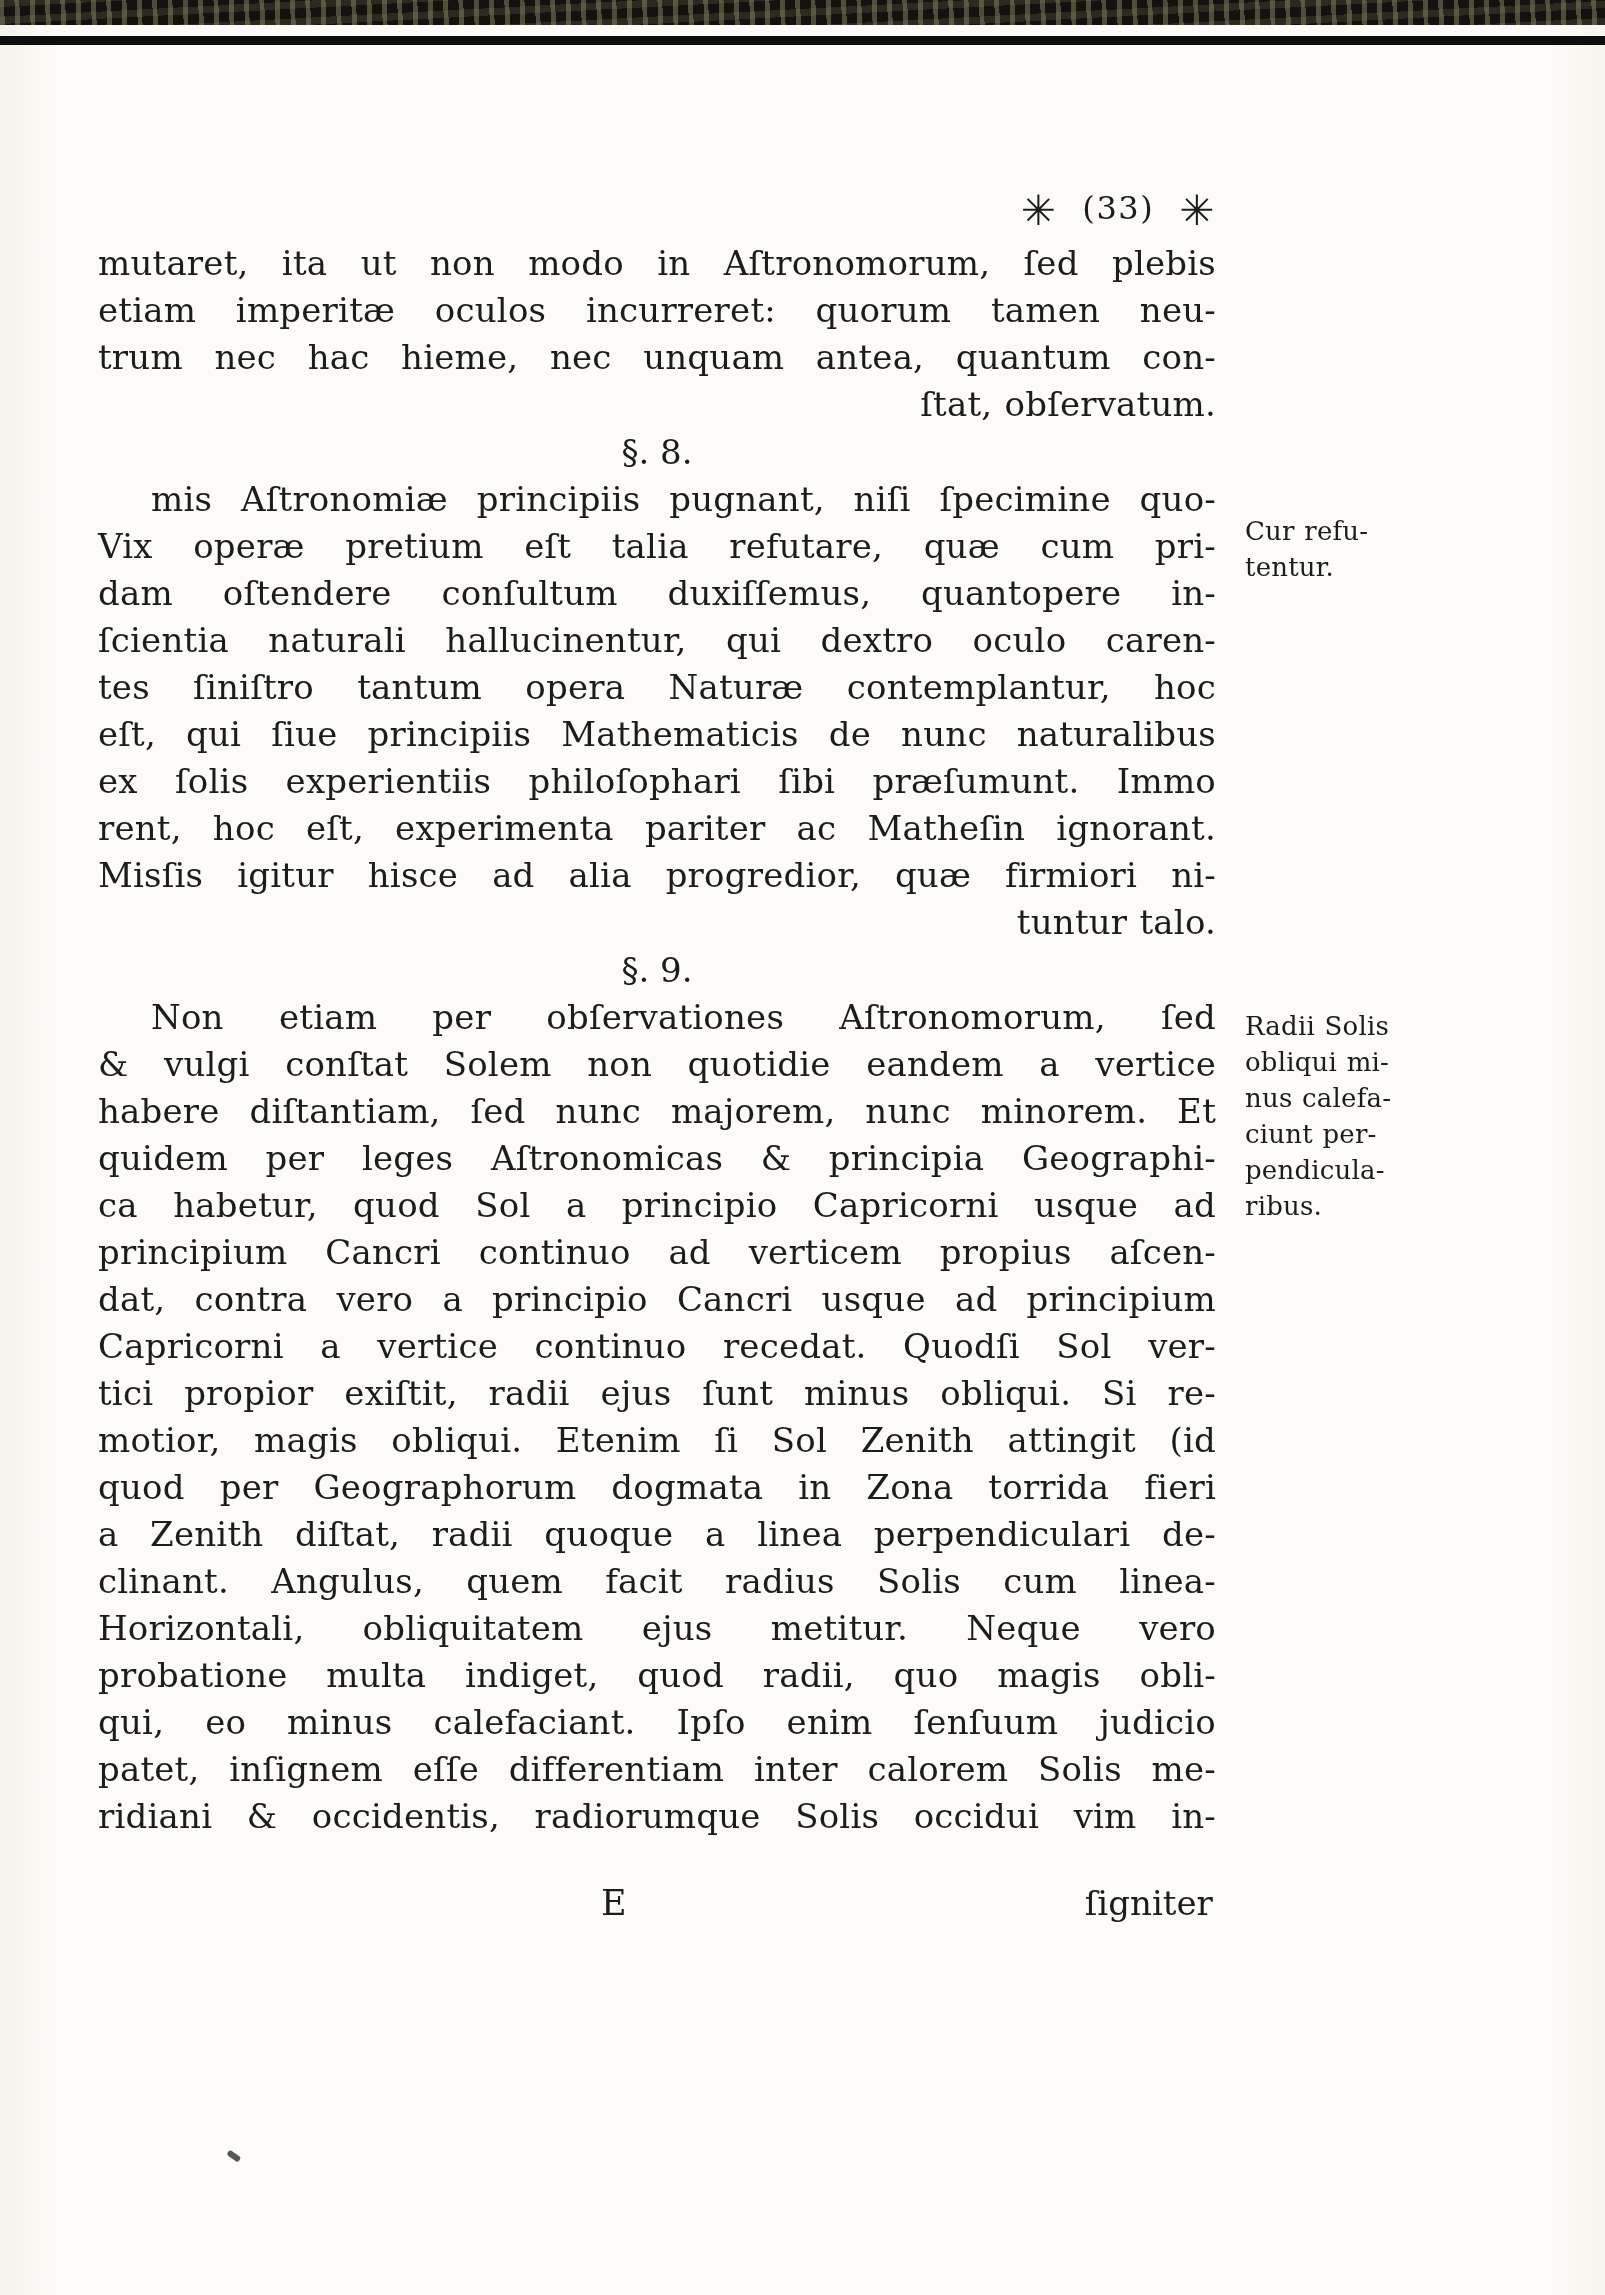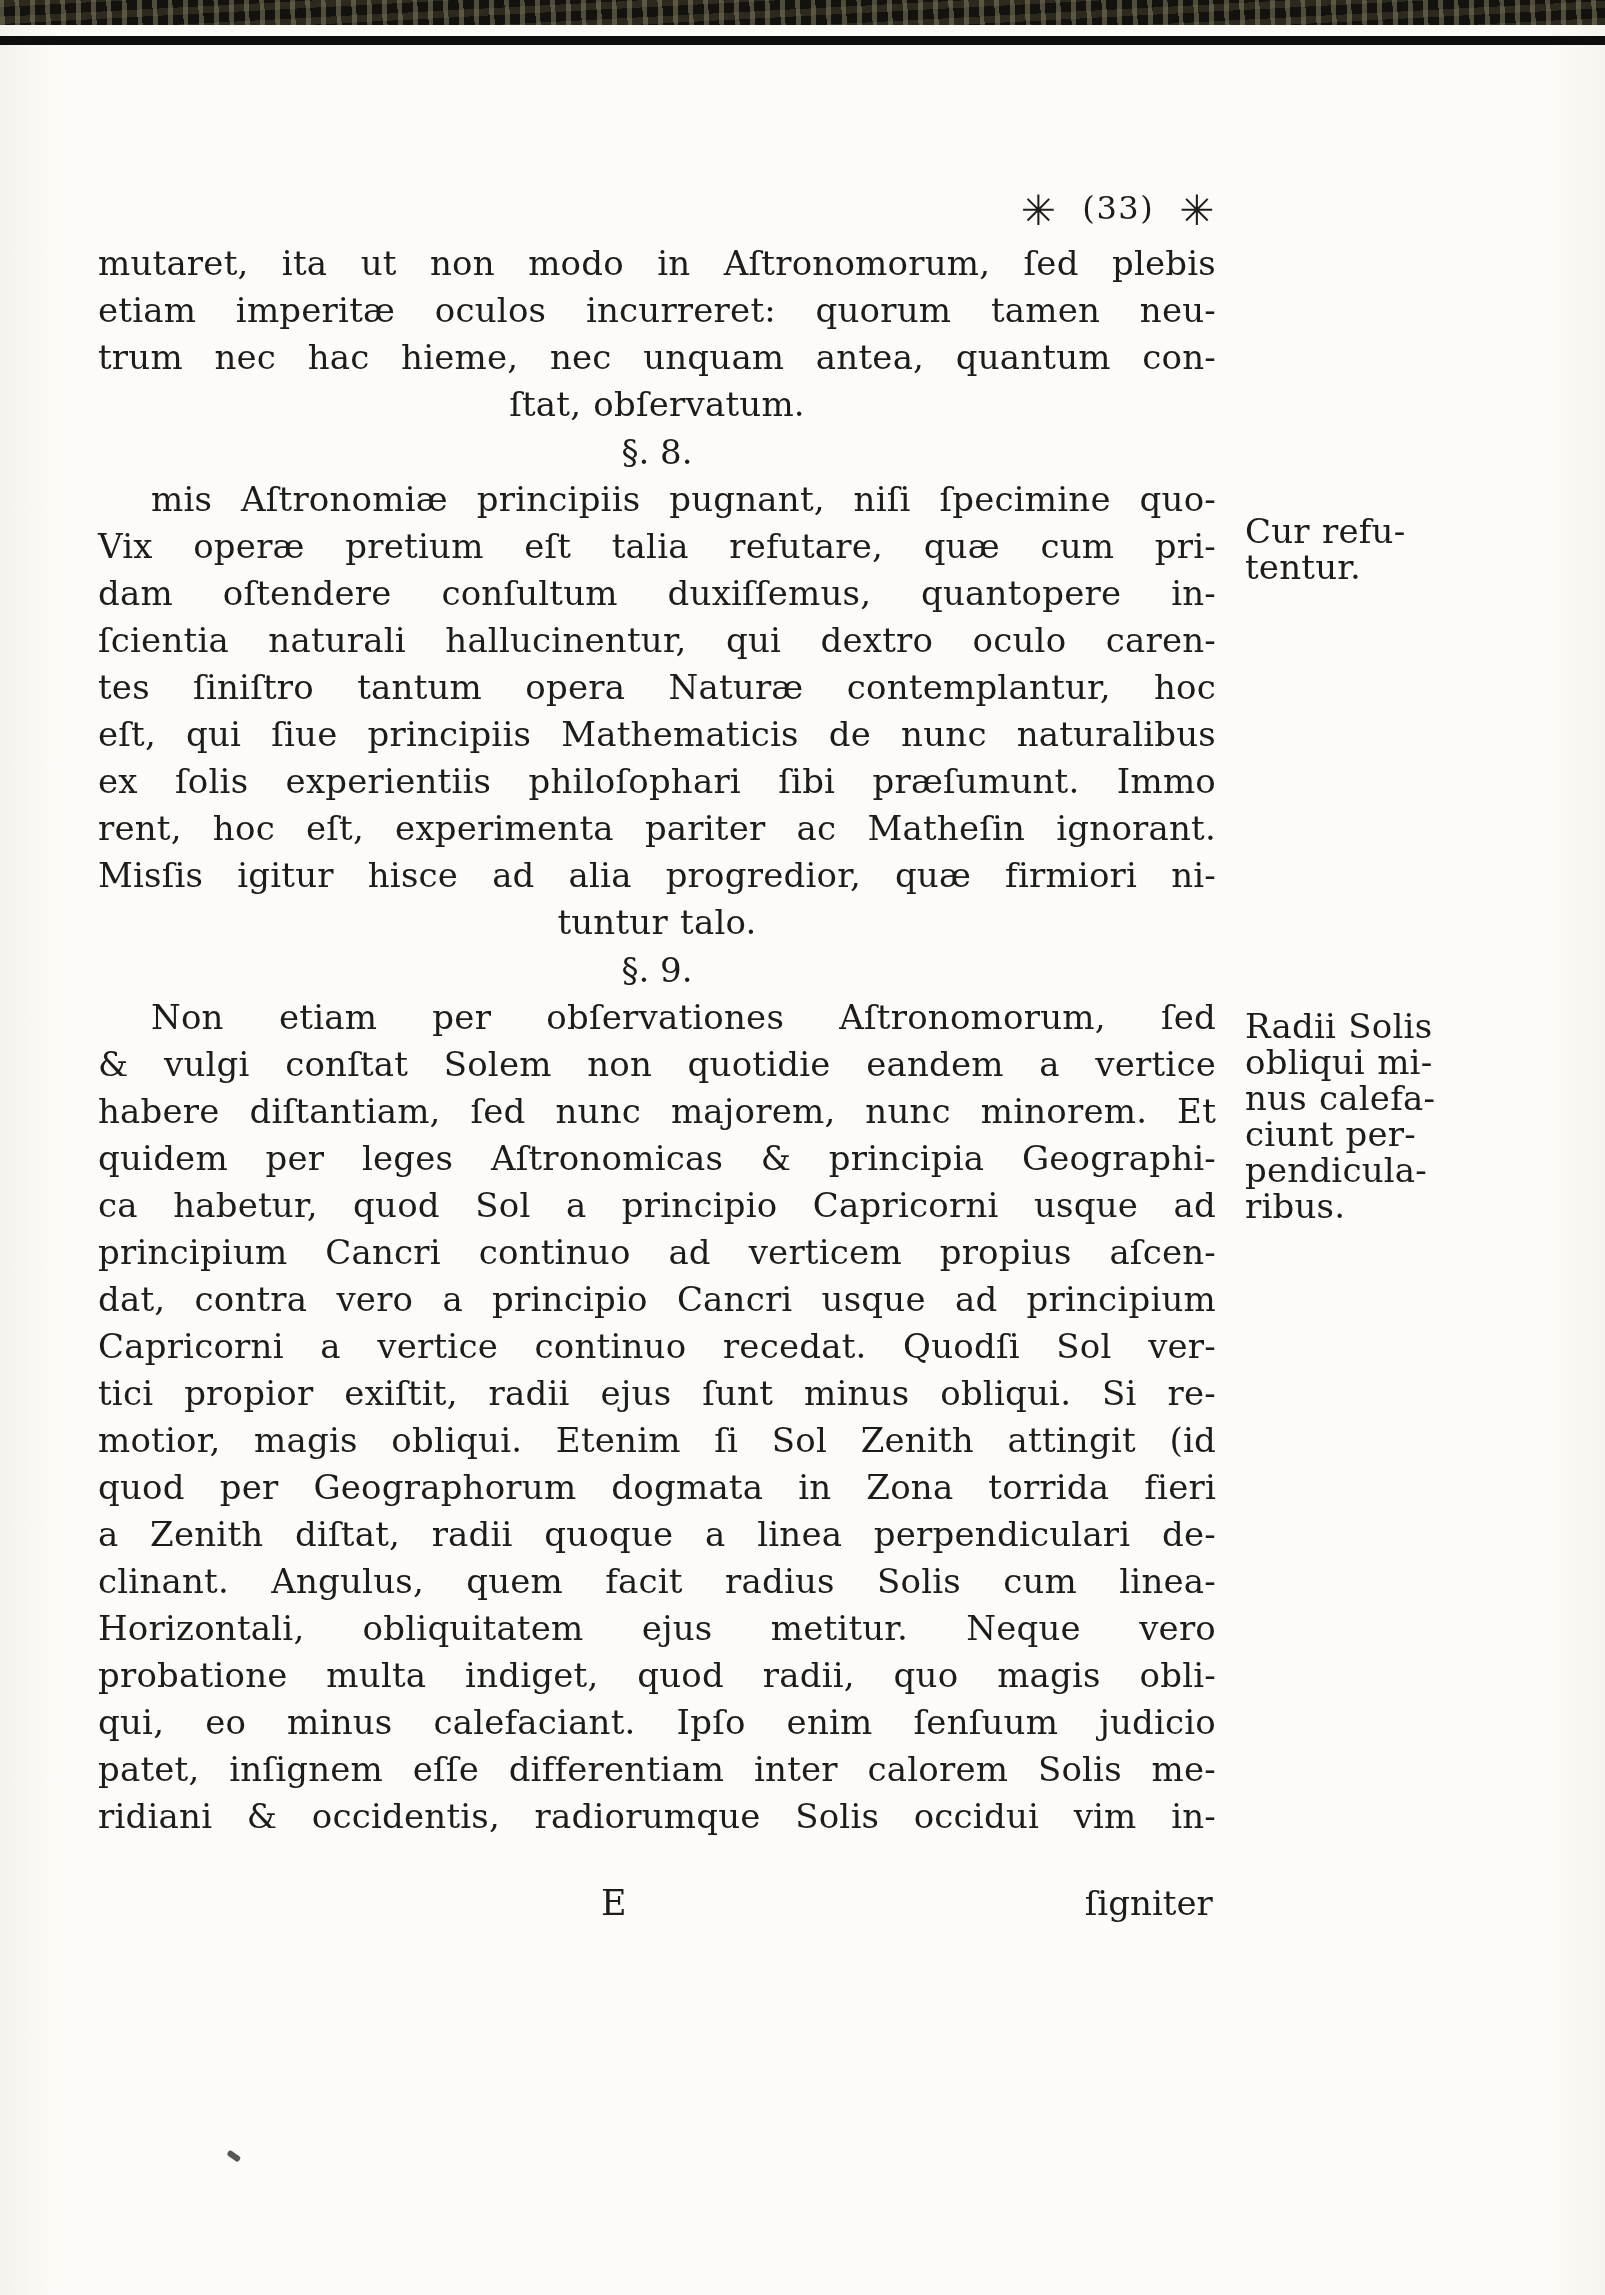--- a/index.html
+++ b/index.html
@@ -33,28 +33,28 @@
   .ornament {
     font-family: "DejaVu Sans", sans-serif;
     font-size: 42px; line-height: 32px; vertical-align: -6.4px;
   }
   .pgnum { margin: 0 13px; }
   .tblock {
     position: relative;
     font-size: 34px; line-height: 47px;
     letter-spacing: 0.2px; word-spacing: 1.2px;
   }
-  .tline { text-align: center; white-space: normal; }
+  .tline { text-align: right; white-space: normal; }
   .justified > .tline:not(:last-child) { text-align: justify; text-align-last: justify; }
   .justify-all > .tline { text-align: justify; text-align-last: justify; }
   .indent > .tline:first-of-type { text-indent: 53px; }
   .sec-head { text-align: center; font-size: 34px; line-height: 48px; }
   .margin-note {
     position: absolute; left: calc(100% + 29px); width: 202px;
-    font-size: 34px; line-height: 36px; letter-spacing: 0.2px;
+    font-size: 26px; line-height: 36px; letter-spacing: 0.2px;
   }
   .margin-note .tline { text-align: left; text-align-last: auto; }
   .mn-1 { top: 37px; }
   .mn-2 { top: 14px; }
   .footer-line { position: relative; margin-top: 43px; height: 47px; font-size: 34px; }
   .sig { position: absolute; left: 45%; font-size: 35px; }
   .catchword { position: absolute; right: 3.2px; }
   .speck {
     position: absolute; left: 227px; top: 2153px; width: 13.6px; height: 5.6px;
     background: #3a3a36; transform: rotate(35deg); border-radius: 2.4px; opacity: .85;

